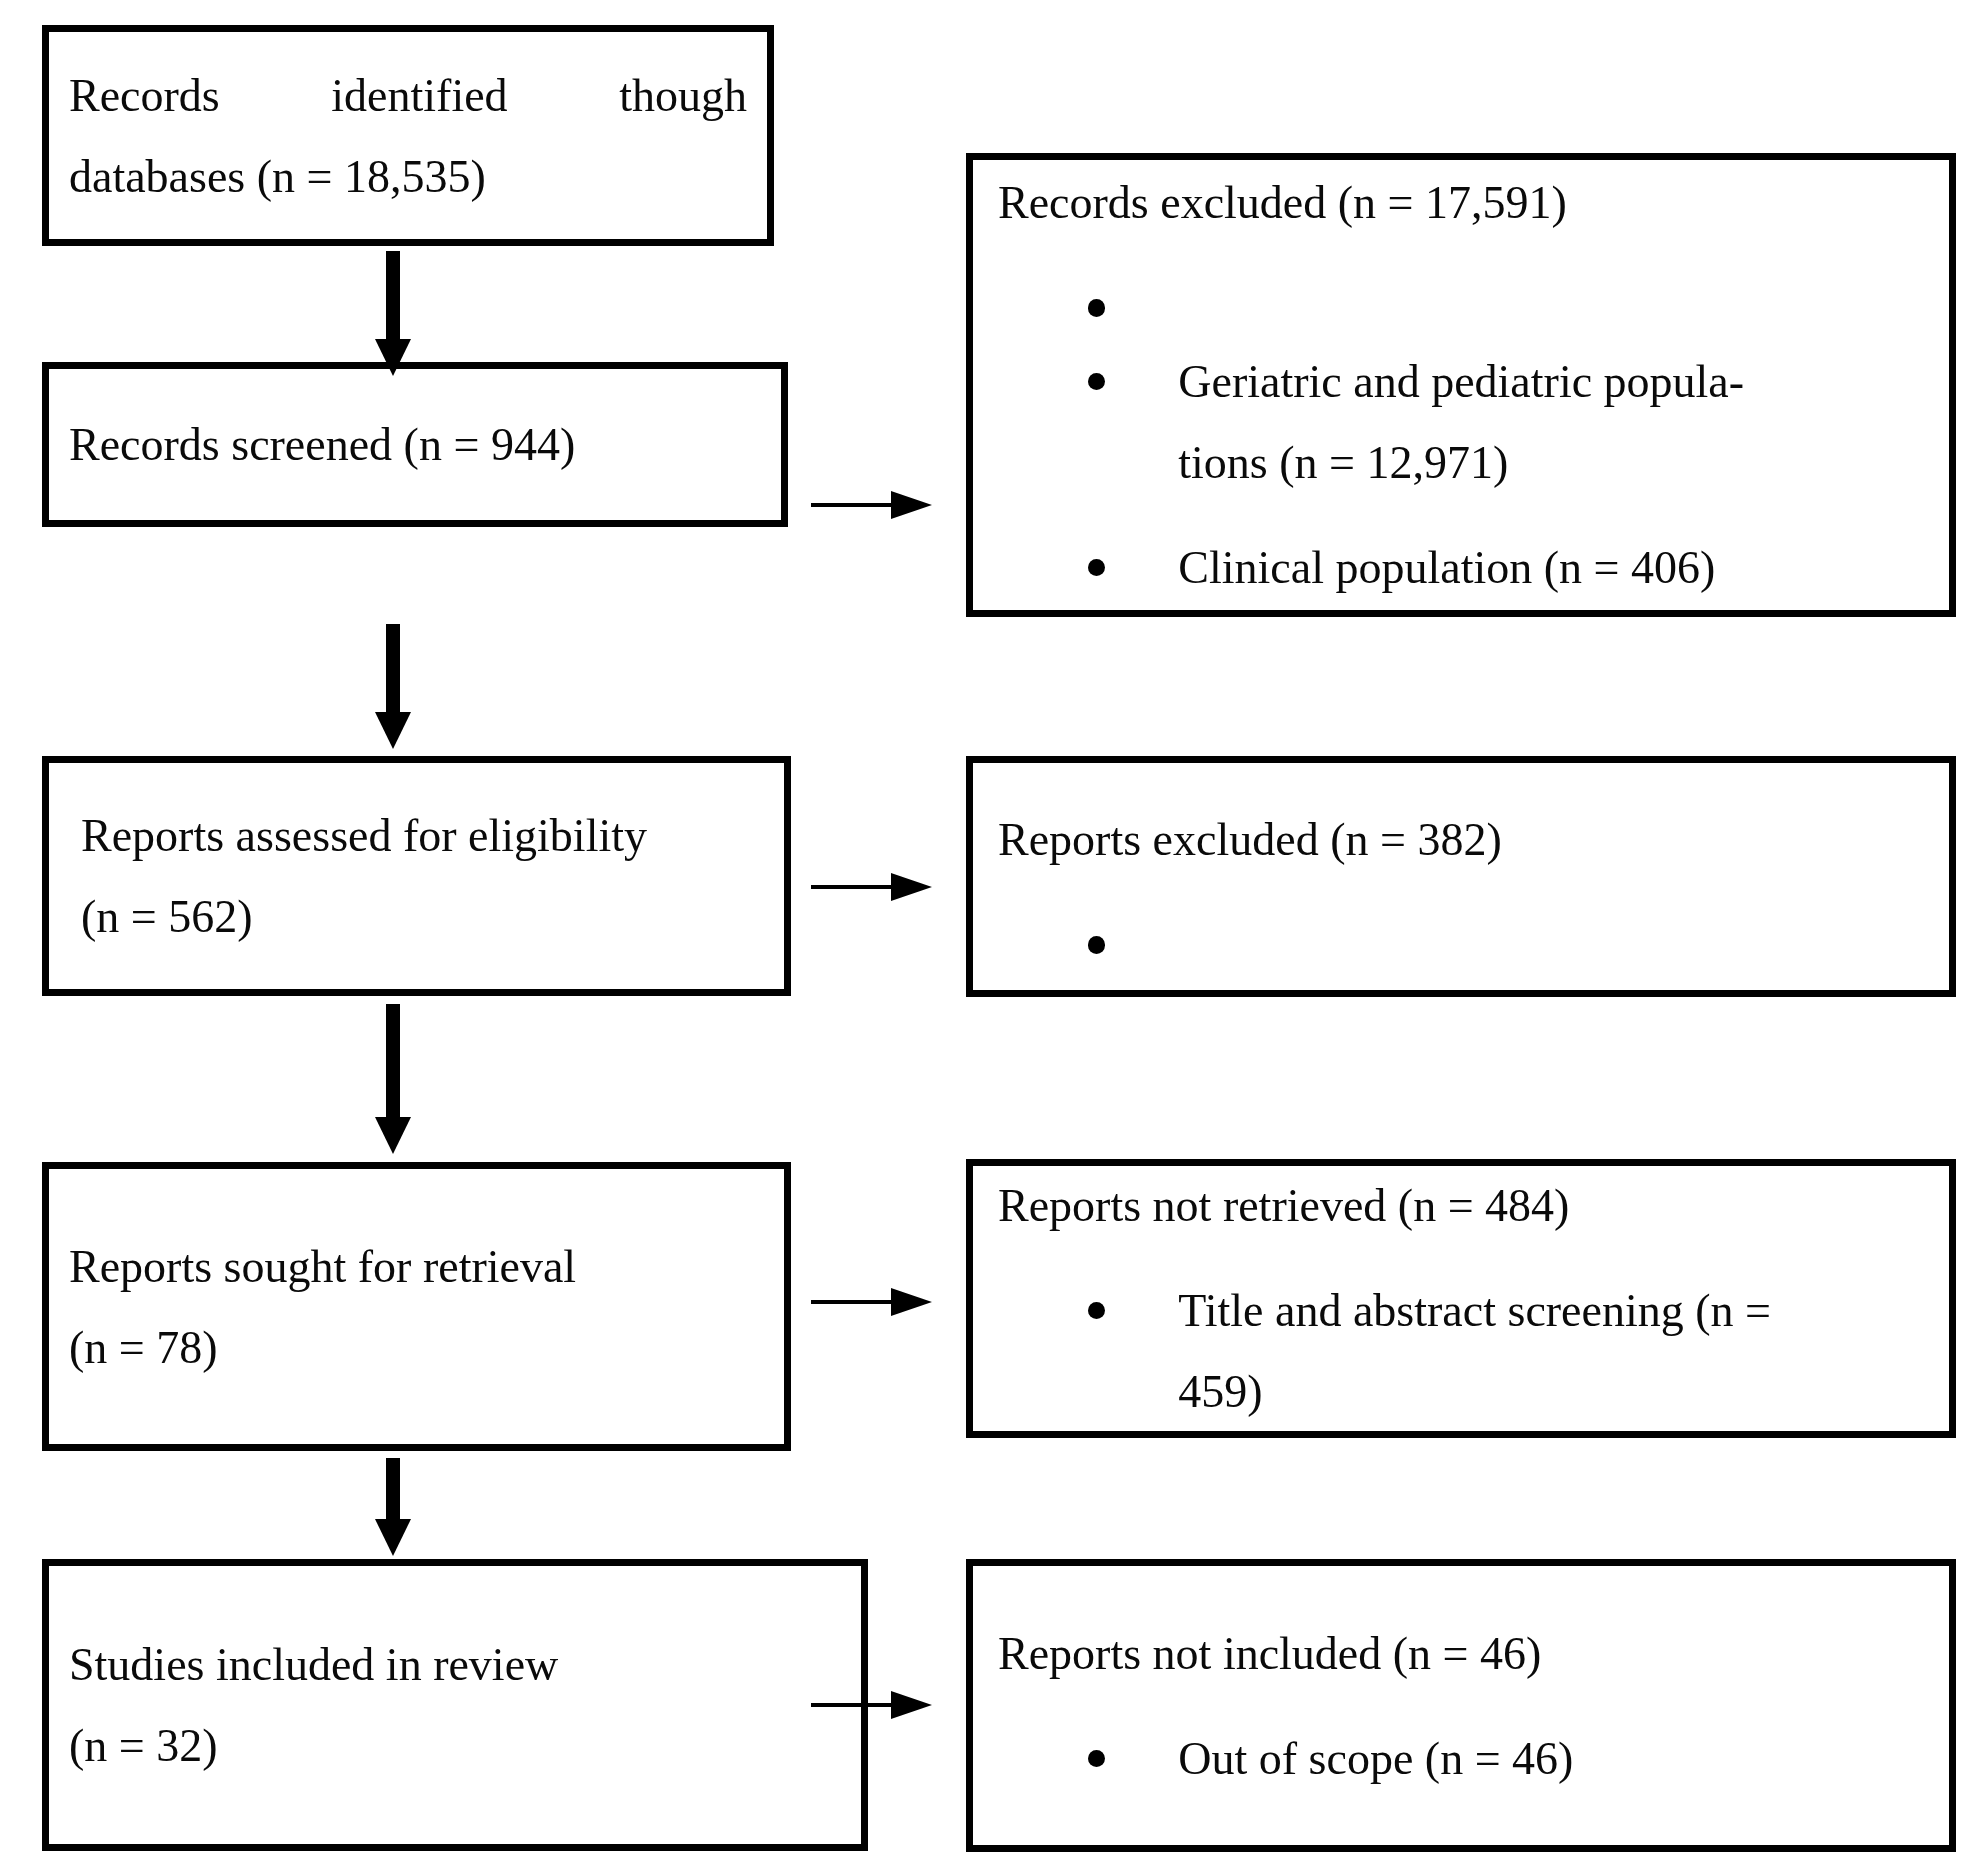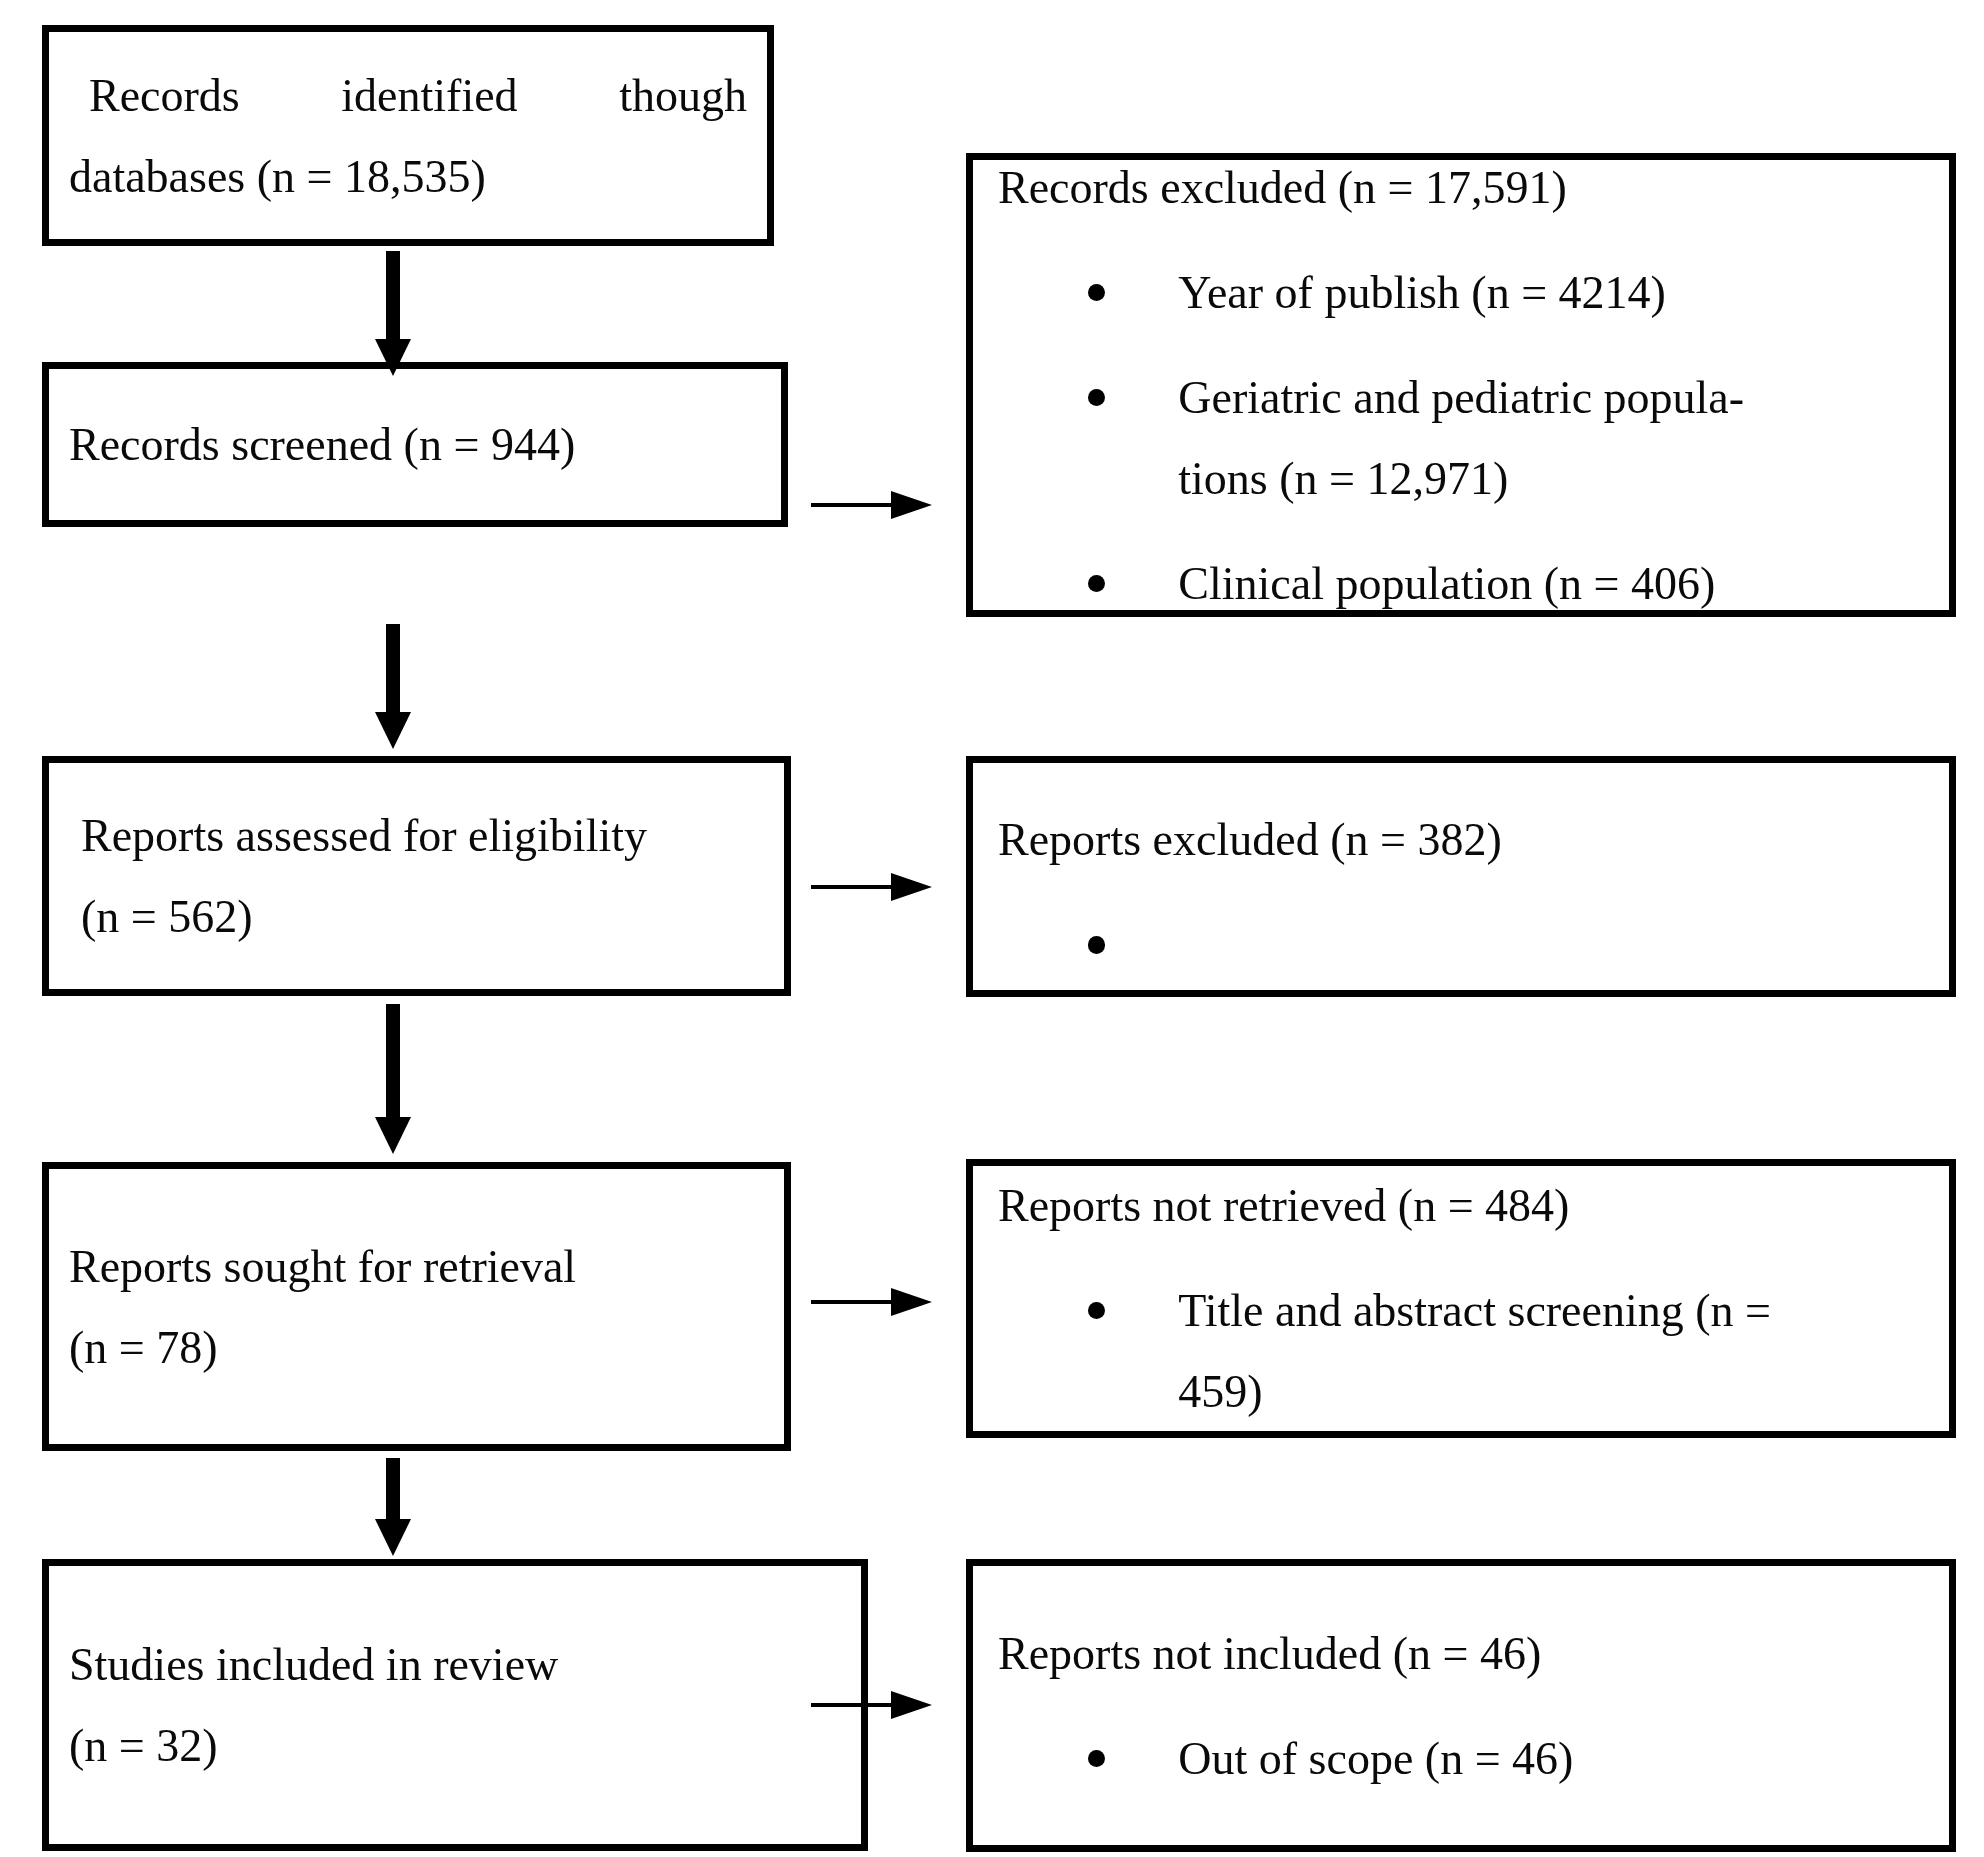--- a/index.html
+++ b/index.html
@@ -44,21 +44,20 @@
   .r1 { top: 153px;  height: 464px; }
   .r2 { top: 756px; height: 241px; }
   .r3 { top: 1159px; height: 279px; }
   .r4 { top: 1559px; height: 293px; }
 
   .line { white-space: nowrap; }
   .line.justify {
     white-space: normal;
     text-align: justify;
     text-align-last: justify;
-    margin-left: 20px;
   }
 
   .bullet-row {
     display: flex;
     align-items: flex-start;
     padding-left: 90px;
   }
   .dot {
     flex: 0 0 17.3px;
     width: 17.3px;
@@ -128,23 +127,20 @@
 
   <div class="box left-box l5">
     <div class="line">Studies included in review</div>
     <div class="line">(n = 32)</div>
   </div>
 
   <div class="box right-box r1">
     <div class="line">Records excluded (n = 17,591)</div>
     <div class="bullet-row">
       <span class="dot"></span>
-      <div class="btext">
-        <div class="line">Year of publish (n = 4214)</div>
-      </div>
     </div>
     <div class="bullet-row">
       <span class="dot"></span>
       <div class="btext">
         <div class="line">Geriatric and pediatric popula-</div>
         <div class="line">tions (n = 12,971)</div>
       </div>
     </div>
     <div class="bullet-row">
       <span class="dot"></span>

